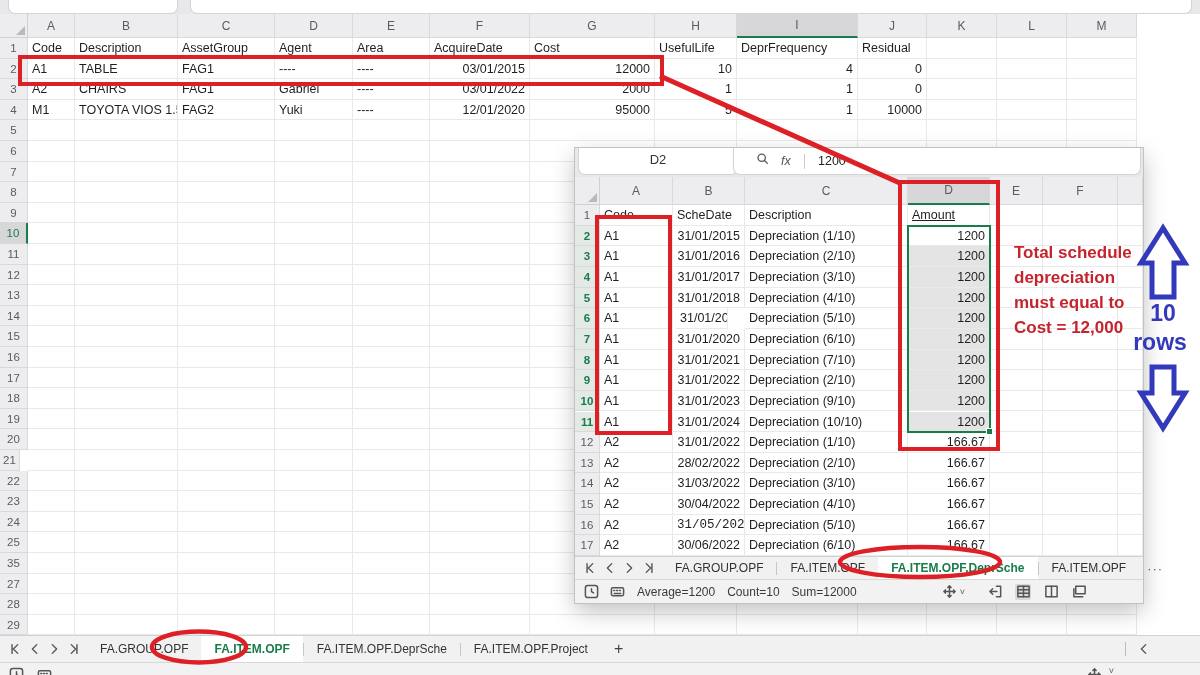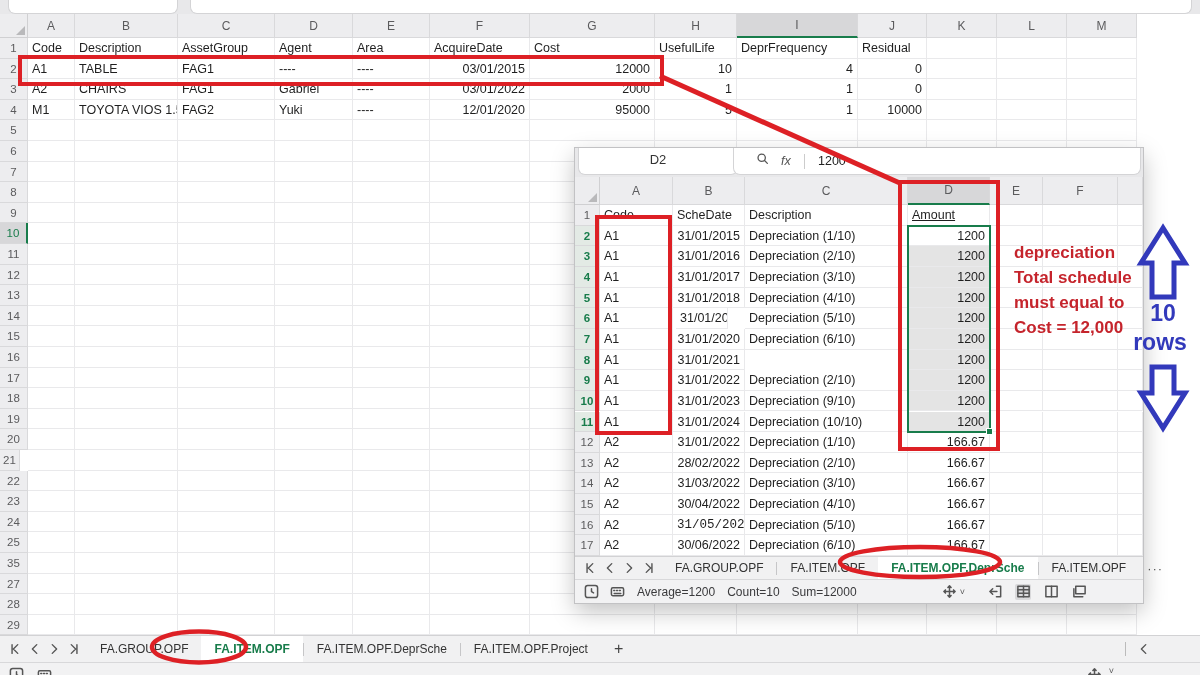--- a/index.html
+++ b/index.html
@@ -633,20 +633,21 @@
         <div class="cell" style="left: 25px; top: 151.9px; width: 73px; height: 20.65px; line-height: 20.65px;">A1</div>
         <div class="cell al-r" style="left: 98px; top: 151.9px; width: 72px; height: 20.65px; line-height: 20.65px;">31/01/2020</div>
         <div class="cell" style="left: 170px; top: 151.9px; width: 163px; height: 20.65px; line-height: 20.65px;">Depreciation (6/10)</div>
         <div class="cell al-r" style="left: 333px; top: 151.9px; width: 82px; height: 20.65px; line-height: 20.65px; background: rgb(228, 228, 228);">1200</div>
         <div class="cell" style="left: 415px; top: 151.9px; width: 53px; height: 20.65px; line-height: 20.65px;"></div>
         <div class="cell" style="left: 468px; top: 151.9px; width: 75px; height: 20.65px; line-height: 20.65px;"></div>
         <div class="cell" style="left: 543px; top: 151.9px; width: 25px; height: 20.65px; line-height: 20.65px;"></div>
         <div class="rowhdr selrange" style="left: 0px; top: 172.55px; width: 25px; height: 20.65px; line-height: 20.65px;">8</div>
         <div class="cell" style="left: 25px; top: 172.55px; width: 73px; height: 20.65px; line-height: 20.65px;">A1</div>
         <div class="cell al-r" style="left: 98px; top: 172.55px; width: 72px; height: 20.65px; line-height: 20.65px;">31/01/2021</div>
+        <div class="cell" style="left: 170px; top: 172.55px; width: 163px; height: 20.65px; line-height: 20.65px;">Depreciation (7/10)</div>
         <div class="cell al-r" style="left: 333px; top: 172.55px; width: 82px; height: 20.65px; line-height: 20.65px; background: rgb(228, 228, 228);">1200</div>
         <div class="cell" style="left: 415px; top: 172.55px; width: 53px; height: 20.65px; line-height: 20.65px;"></div>
         <div class="cell" style="left: 468px; top: 172.55px; width: 75px; height: 20.65px; line-height: 20.65px;"></div>
         <div class="cell" style="left: 543px; top: 172.55px; width: 25px; height: 20.65px; line-height: 20.65px;"></div>
         <div class="rowhdr selrange" style="left: 0px; top: 193.2px; width: 25px; height: 20.65px; line-height: 20.65px;">9</div>
         <div class="cell" style="left: 25px; top: 193.2px; width: 73px; height: 20.65px; line-height: 20.65px;">A1</div>
         <div class="cell al-r" style="left: 98px; top: 193.2px; width: 72px; height: 20.65px; line-height: 20.65px;">31/01/2022</div>
         <div class="cell" style="left: 170px; top: 193.2px; width: 163px; height: 20.65px; line-height: 20.65px;">Depreciation (2/10)</div>
         <div class="cell al-r" style="left: 333px; top: 193.2px; width: 82px; height: 20.65px; line-height: 20.65px; background: rgb(228, 228, 228);">1200</div>
         <div class="cell" style="left: 415px; top: 193.2px; width: 53px; height: 20.65px; line-height: 20.65px;"></div>
@@ -808,21 +809,21 @@
     <line x1="660" y1="76" x2="902" y2="184" stroke="#dd2025" stroke-width="5"></line>
     <rect x="900" y="182" width="98" height="267" fill="none" stroke="#dd2025" stroke-width="4"></rect>
     <rect x="597" y="217" width="73" height="216" fill="none" stroke="#dd2025" stroke-width="4"></rect>
     <ellipse cx="920" cy="562" rx="80" ry="15" fill="none" stroke="#dd2025" stroke-width="4.5"></ellipse>
     <ellipse cx="199" cy="647" rx="47" ry="15.5" fill="none" stroke="#dd2025" stroke-width="4.5"></ellipse>
     <polygon points="1163,228 1141,263 1152,263 1152,297 1174,297 1174,263 1185,263" fill="#ffffff" stroke="#3239bb" stroke-width="5"></polygon>
     <polygon points="1163,428 1141,393 1152,393 1152,367 1174,367 1174,393 1185,393" fill="#ffffff" stroke="#3239bb" stroke-width="5"></polygon>
   </svg>
 
   <div class="note" style="left:1014px;top:240px;width:150px;">
+    <div>Total schedule</div>
     <div>depreciation</div>
-    <div>Total schedule</div>
     <div>must equal to</div>
     <div>Cost = 12,000</div>
   </div>
   <div class="bluelabel" style="left:1143px;top:300px;width:40px;">10</div>
   <div class="bluelabel" style="left:1126px;top:329px;width:68px;">rows</div>
 
 </div>
 
 </body></html>

